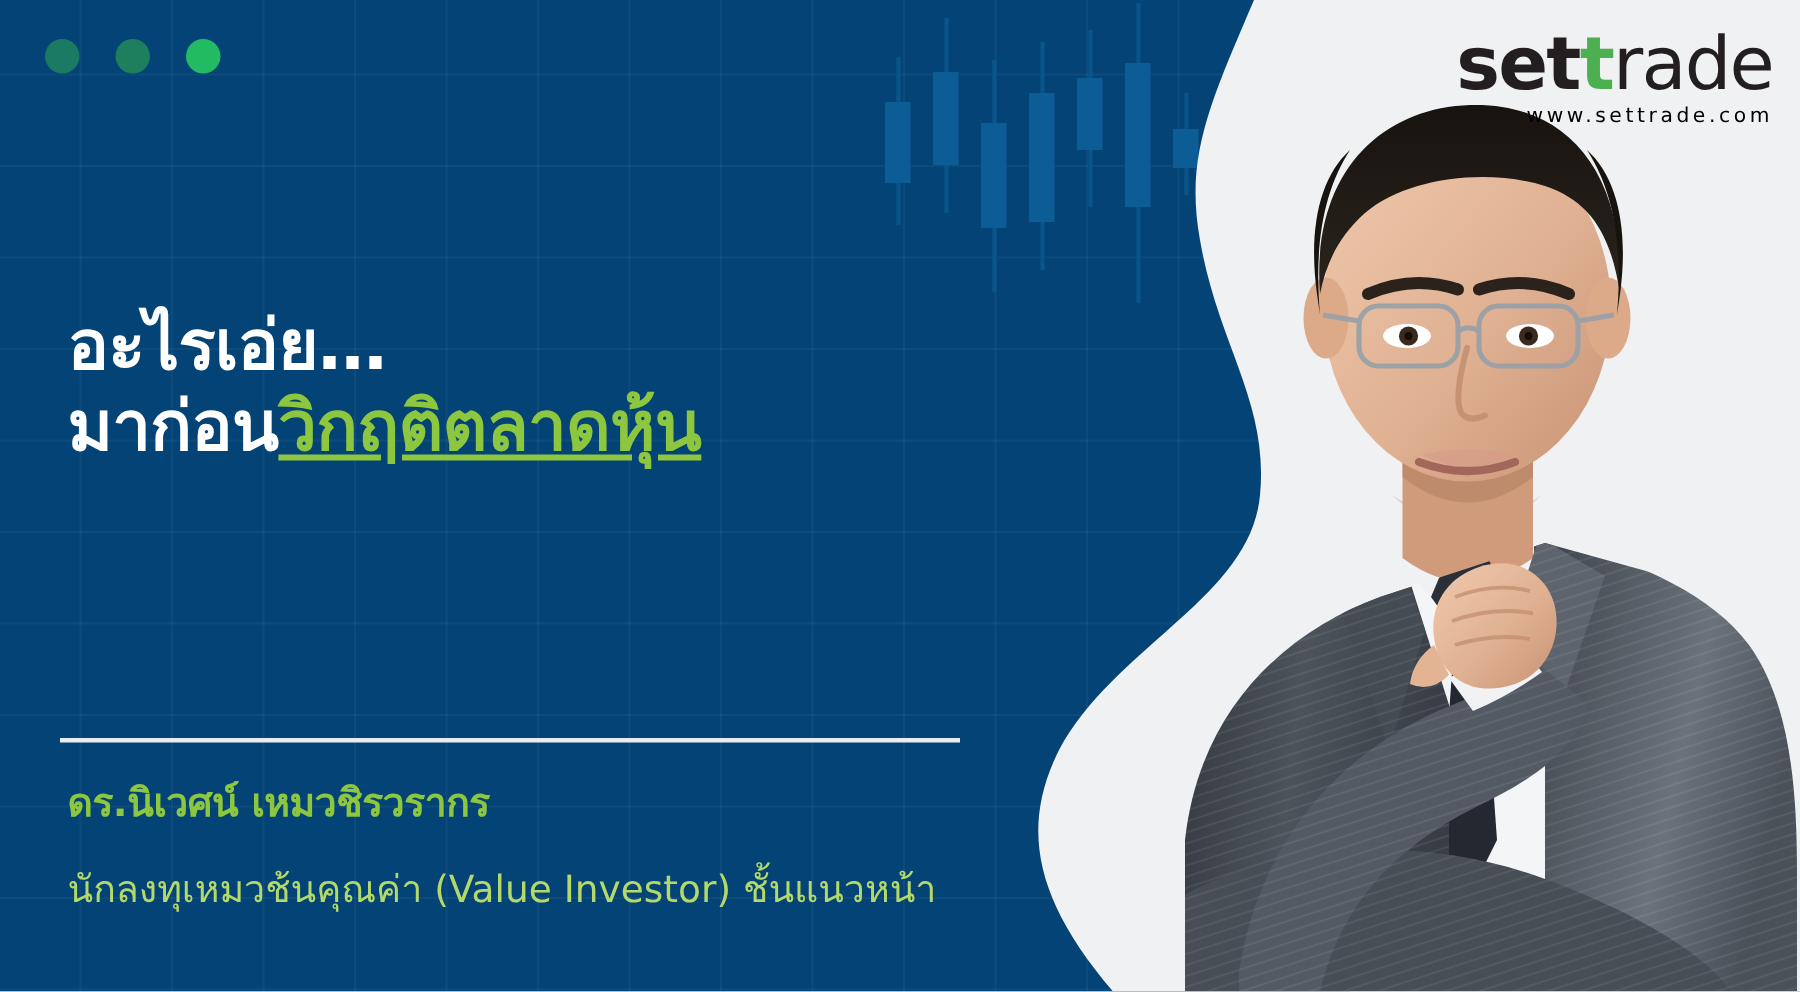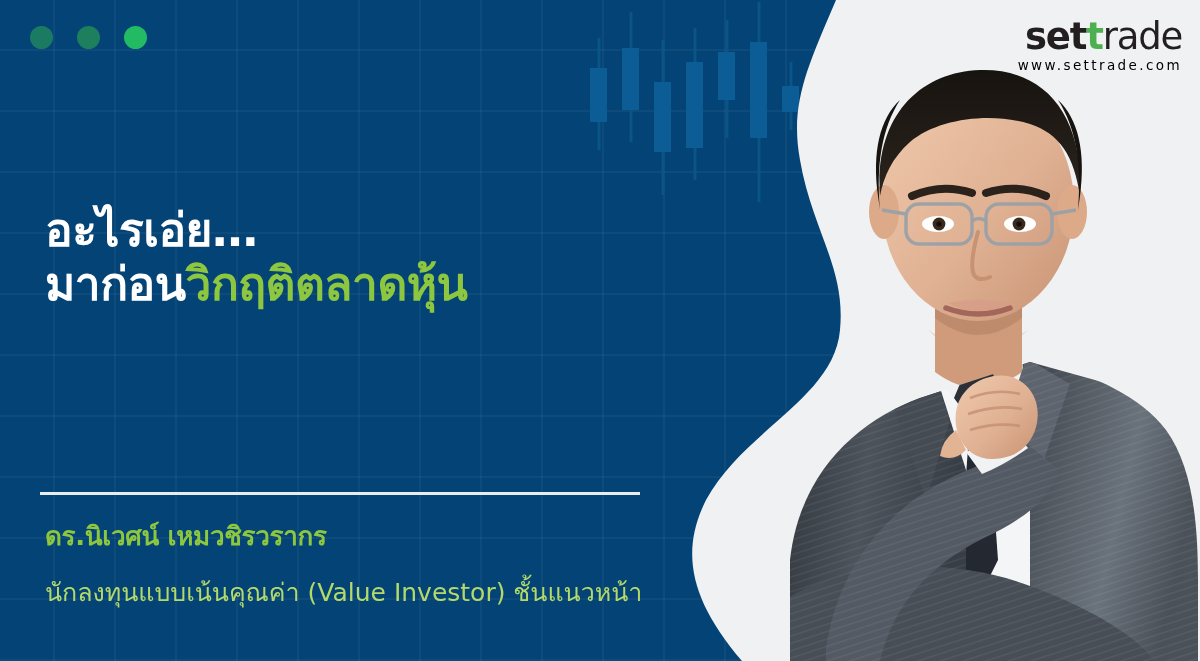--- a/index.html
+++ b/index.html
@@ -73,21 +73,21 @@
   .dot.d2 { background:#1d7f5e; }
   .dot.d3 { background:#22bb63; }
 
   
   .logo {
     position:absolute; right:18px; top:18px;
     text-align:right;
   }
   .logo-main {
     font-family:"DejaVu Sans","Liberation Sans",sans-serif;
-    font-size:37px; line-height:1.02;
+    font-size:49px; line-height:1.02;
     letter-spacing:-1.2px;
     color:#231f20;
     font-weight:400;
   }
   .logo-main .b { font-weight:bold; }
   .logo-main .t-green { font-weight:bold; color:#4caf50; }
   .logo-url {
     font-family:"DejaVu Sans","Liberation Sans",sans-serif;
     font-size:13.5px; color:#000000;
     letter-spacing:2.4px;
@@ -102,21 +102,21 @@
   .headline .line {
     font-family:"DejaVu Sans","Liberation Sans",sans-serif;
     font-weight:bold;
     font-size:46px;
     line-height:1.13;
     color:#ffffff;
     white-space:nowrap;
     letter-spacing:-0.5px;
   }
   .headline .line2 { margin-top:2px; }
-  .hl-green { color:#8dc63f; }
+  .hl-green { color:#8dc63f;text-decoration:underline; }
 
   
   .divider {
     position:absolute; left:40px; top:492px;
     width:600px; height:3px;
     background:#e9edf0;
   }
 
   
   .speaker-name {
@@ -367,15 +367,15 @@
   </div>
 
   <div class="headline">
     <div class="line line1">อะไรเอ่ย…</div>
     <div class="line line2"><span>มาก่อน</span><span class="hl-green">วิกฤติตลาดหุ้น</span></div>
   </div>
 
   <div class="divider"></div>
 
   <div class="speaker-name">ดร.นิเวศน์ เหมวชิรวรากร</div>
-  <div class="speaker-role">นักลงทุนแบบเน้นคุณค่า (Value Investor) ชั้นแนวหน้า</div>
+  <div class="speaker-role">นักลงทุเหมวช้นคุณค่า (Value Investor) ชั้นแนวหน้า</div>
 
 </div>
 
 </body></html>

